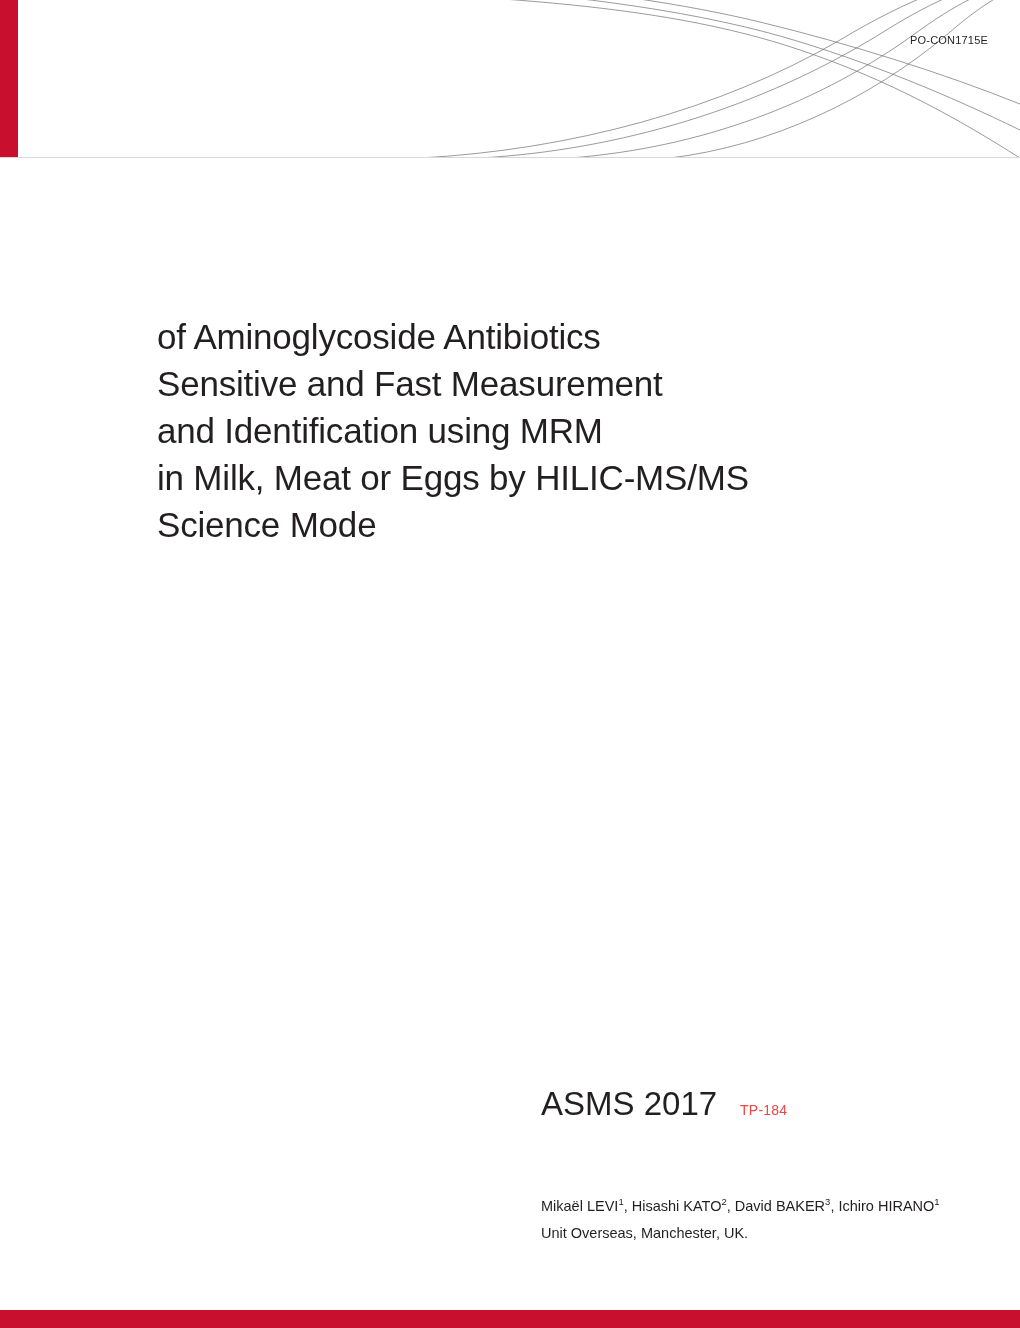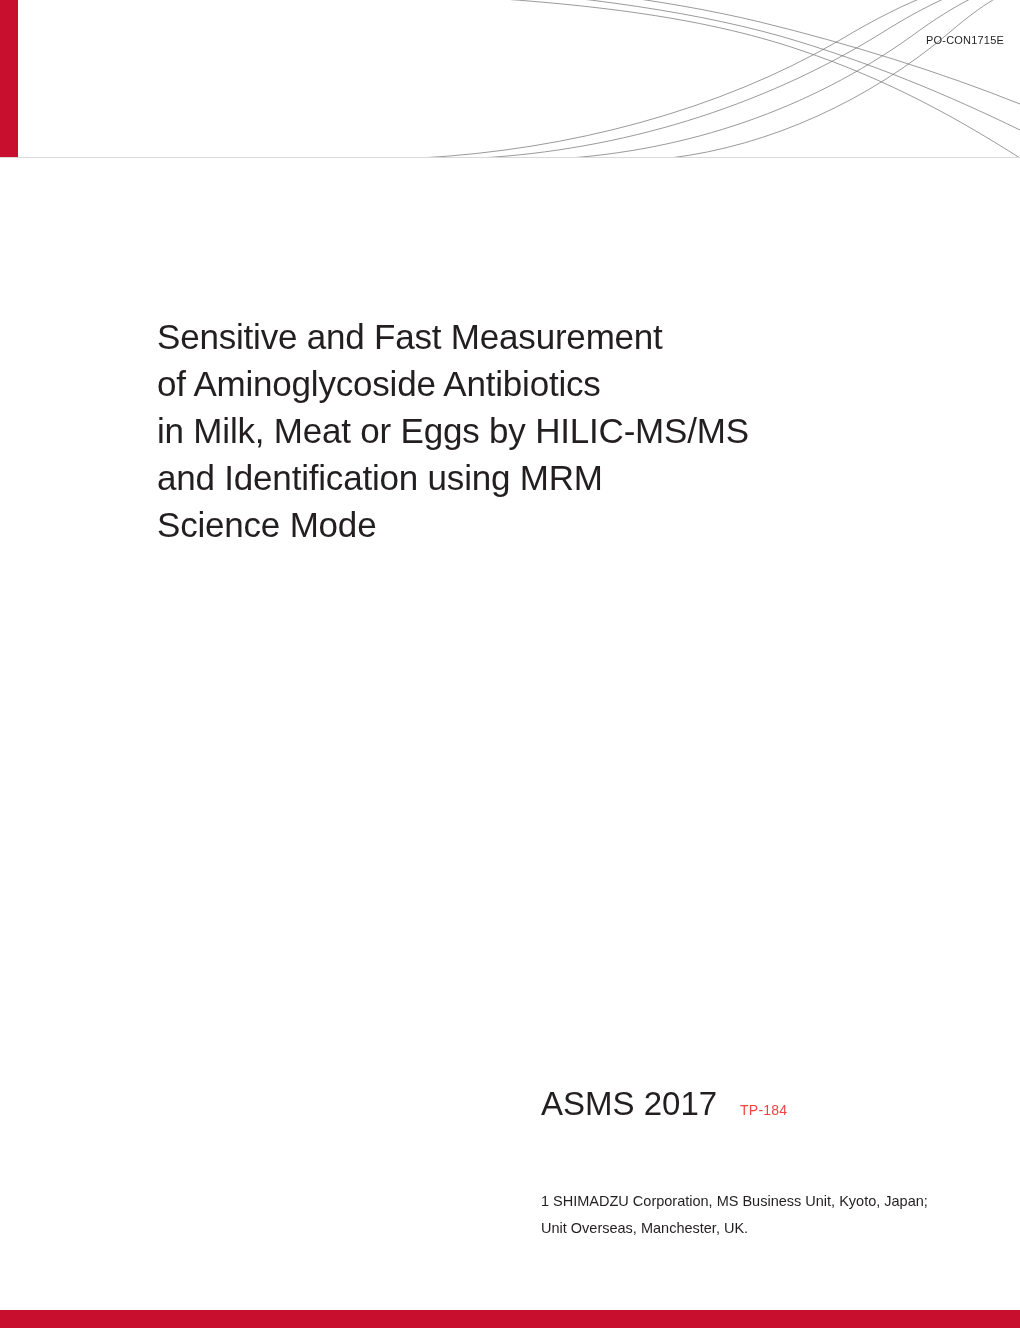--- a/index.html
+++ b/index.html
@@ -35,21 +35,21 @@
   .red-bar {
     position: absolute;
     left: 0;
     top: 0;
     width: 18px;
     height: 158px;
     background: #c8102e;
   }
   .doc-code {
     position: absolute;
-    right: 16px;
+    right: 32px;
     top: 34px;
     font-size: 11px;
     letter-spacing: 0.2px;
     color: #231f20;
     white-space: nowrap;
   }
 
   
   .logo-block {
     position: absolute;
@@ -205,29 +205,31 @@
       </g>
     </svg>
   </div>
 
   <div class="doc-code">PO-CON1715E</div>
 
 </div>
 <div class="header-rule"></div>
 
 <h1 class="title">
+  <span class="title-line">of Aminoglycoside Antibiotics</span>
   <span class="title-line">Sensitive and Fast Measurement</span>
-  <span class="title-line">of Aminoglycoside Antibiotics</span>
+  <span class="title-line">and Identification using MRM</span>
   <span class="title-line">in Milk, Meat or Eggs by HILIC-MS/MS</span>
-  <span class="title-line">and Identification using MRM</span>
   <span class="title-line">Science Mode</span>
 </h1>
 
 <div class="conf">
   <span class="conf-name">ASMS 2017</span><span class="conf-code">TP-184</span>
 </div>
 
 <div class="authors">
-  <span class="author-line">1 SHIMADZU Corporation, MS Business Unit, Kyoto, Japan;</span>
+  <span class="author-line">
+    <span>Mikaël LEVI</span><span class="sup">1</span><span>, Hisashi KATO</span><span class="sup">2</span><span>, David BAKER</span><span class="sup">3</span><span>, Ichiro HIRANO</span><span class="sup">1</span>
+  </span>
   <span class="author-line">Unit Overseas, Manchester, UK.</span>
 </div>
 
 <div class="footer-bar"></div>
 
 </body></html>

